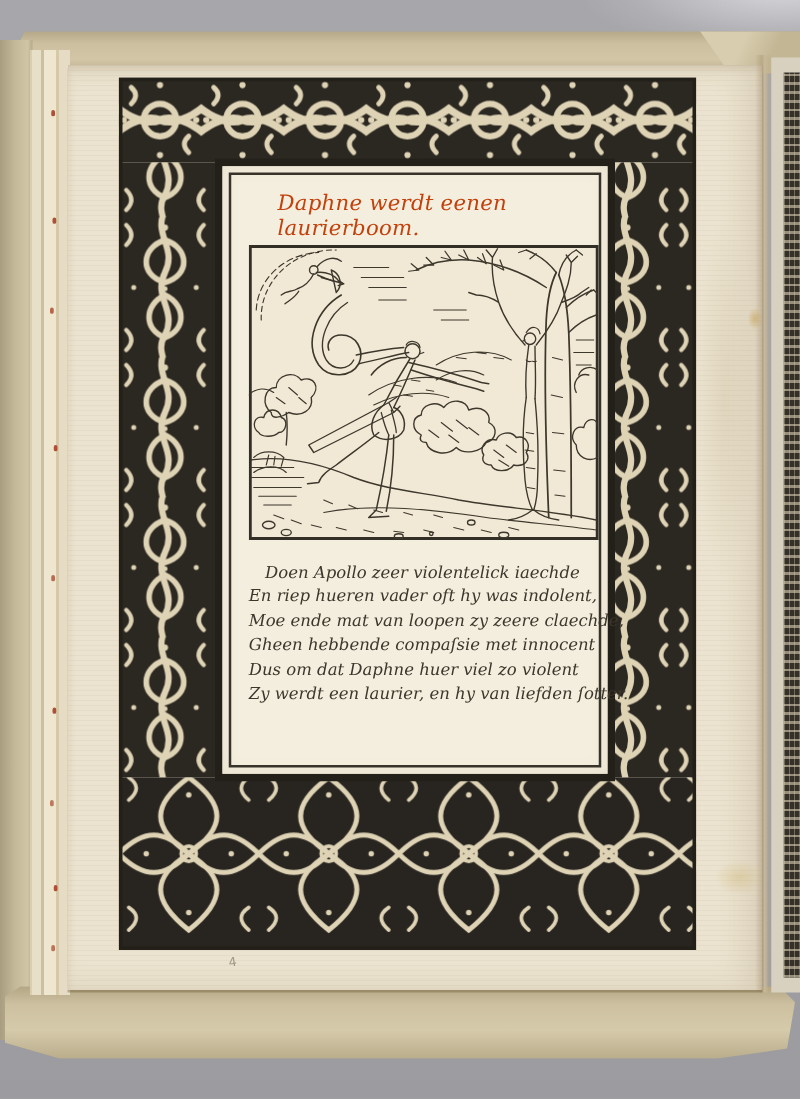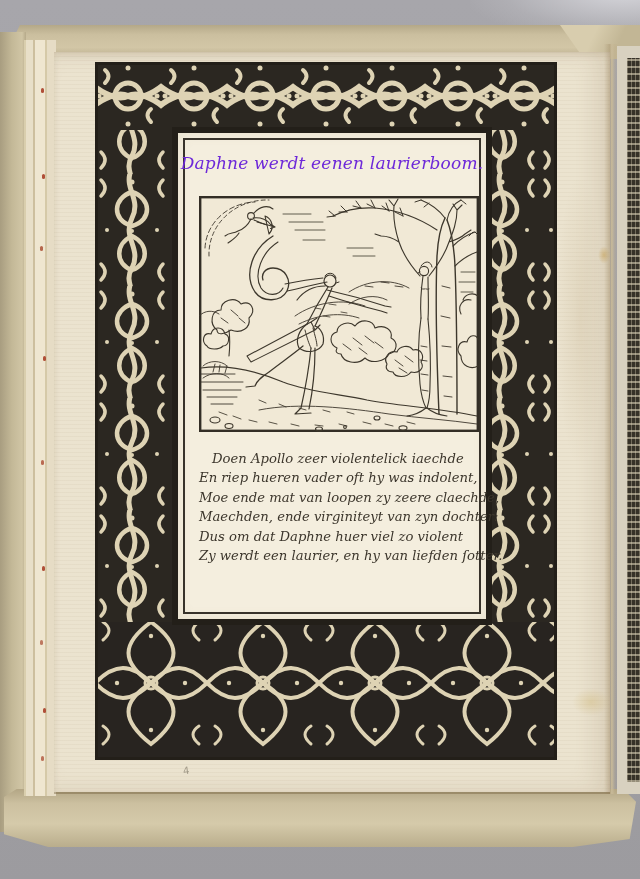--- a/index.html
+++ b/index.html
@@ -44,22 +44,22 @@
   .st1{left:250px;top:74px;width:170px;height:44px;background:radial-gradient(ellipse,rgba(165,135,80,.16),transparent 70%);}
   .st2{left:558px;top:180px;width:44px;height:280px;background:radial-gradient(ellipse,rgba(150,120,70,.12),transparent 75%);}
   .st3{left:598px;top:246px;width:12px;height:18px;background:radial-gradient(ellipse,rgba(190,145,55,.45),transparent 70%);}
   .st4{left:572px;top:688px;width:38px;height:28px;background:radial-gradient(ellipse,rgba(200,170,90,.30),transparent 70%);}
   
   .border-block{position:absolute;left:95px;top:62px;width:462px;height:698px;}
   .border-block > svg{position:absolute;left:0;top:0;}
   .panel{position:absolute;left:83px;top:71px;width:308px;height:486px;background:#f4eede;
          box-shadow:inset 0 0 14px rgba(150,125,80,.12);}
   .inner-frame{position:absolute;inset:5px;border:2px solid #37322a;pointer-events:none;}
-  .title{position:absolute;left:0;right:0;top:20px;text-align:center;
-         font-style:italic;font-size:17px;line-height:1.2;color:#6d28d9;letter-spacing:.2px;}
+  .title{position:absolute;left:0;right:0;top:20px;text-align:left;
+         font-style:italic;font-size:17px;line-height:1.2;color:#c2410c;letter-spacing:.2px;padding-left:44px;}
   .woodcut{position:absolute;left:21px;top:63px;}
   .poem{position:absolute;left:0;right:0;top:316px;padding-left:21px;
         font-style:italic;font-size:13.2px;line-height:19.4px;color:#3c362c;white-space:nowrap;}
   .poem .ln:first-child{padding-left:13px;font-style:italic;}
   .pencil{position:absolute;left:183px;top:765px;font-family:"DejaVu Sans",sans-serif;
           font-size:10px;color:rgba(100,92,78,.55);transform:rotate(-8deg);}
 </style>
 </head>
 <body>
 
@@ -238,21 +238,21 @@
             <ellipse cx="204" cy="232" rx="4" ry="2.2"></ellipse>
               <circle cx="146" cy="231" r="1.4"></circle>
           </g>
         </g>
       </svg>
 
       <div class="poem">
         <div class="ln">Doen Apollo zeer violentelick iaechde</div>
         <div class="ln">En riep hueren vader oft hy was indolent,</div>
         <div class="ln">Moe ende mat van loopen zy zeere claechde,</div>
-        <div class="ln">Maechden, ende virginiteyt van zyn dochter:</div>
+        <div class="ln">Gheen hebbende compaſsie met innocent</div>
         <div class="ln">Dus om dat Daphne huer viel zo violent</div>
         <div class="ln">Zy werdt een laurier, en hy van liefden ſotter.</div>
       </div>
     </div>
   </div>
 
   <div class="pencil">4</div>
 </div>
 
 </body></html>

